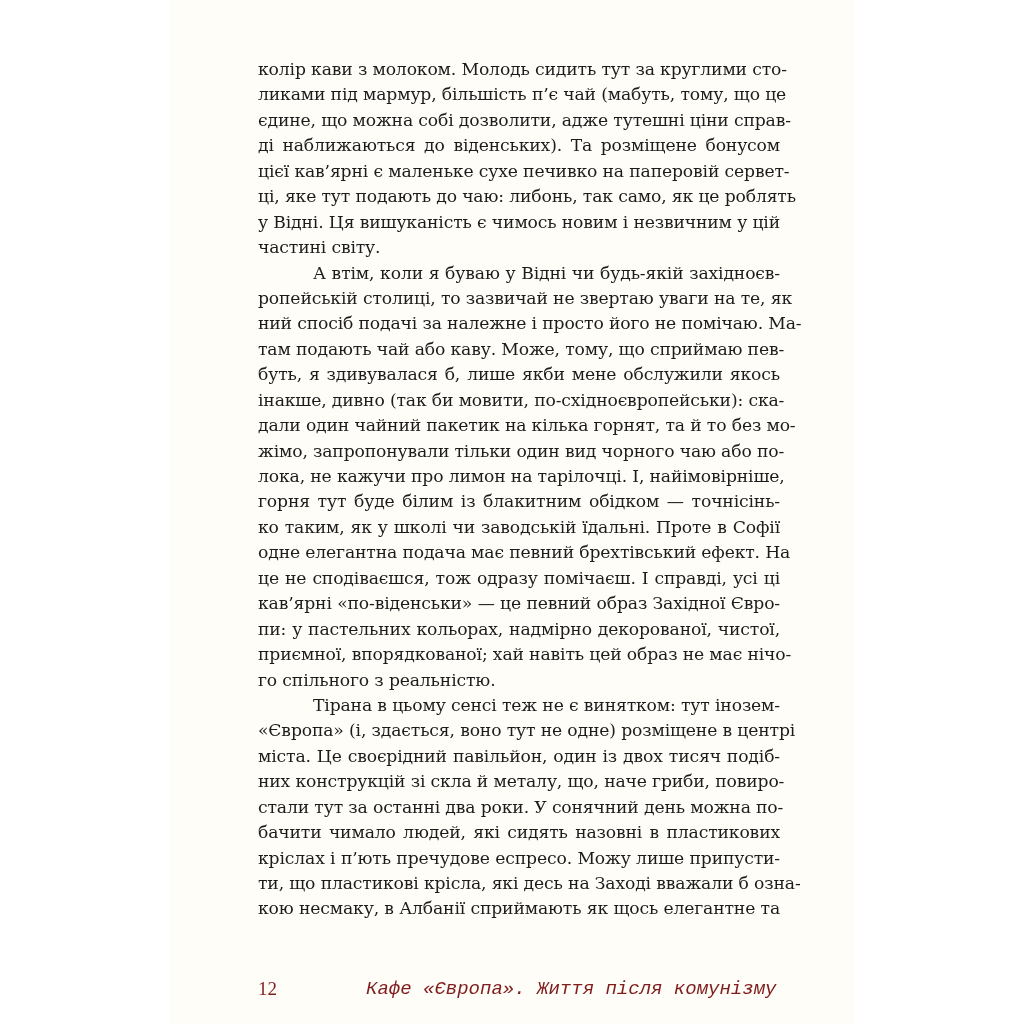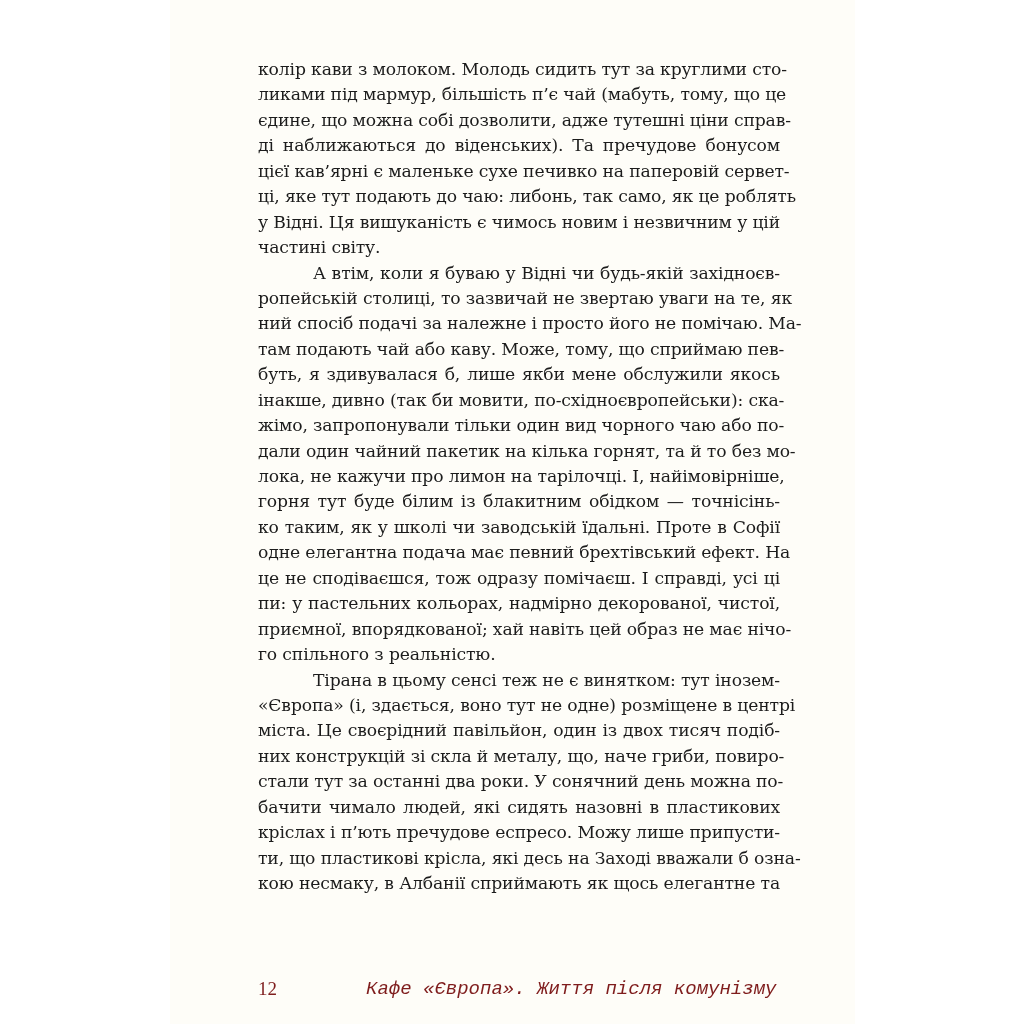--- a/index.html
+++ b/index.html
@@ -66,39 +66,40 @@
 </head>
 <body>
 
 <div class="page"></div>
 
 <div class="body-text">
 
   <span class="line">колір кави з молоком. Молодь сидить тут за круглими сто-</span>
   <span class="line">ликами під мармур, більшість п’є чай (мабуть, тому, що це</span>
   <span class="line">єдине, що можна собі дозволити, адже тутешні ціни справ-</span>
-  <span class="line">ді наближаються до віденських). Та пречудове бонусом</span>
+  <span class="line">ді наближаються до віденських). Та розміщене бонусом</span>
   <span class="line">цієї кав’ярні є маленьке сухе печивко на паперовій сервет-</span>
   <span class="line">ці, яке тут подають до чаю: либонь, так само, як це роблять</span>
   <span class="line">у Відні. Ця вишуканість є чимось новим і незвичним у цій</span>
   <span class="line last">частині світу.</span>
 
   <span class="line indent">А втім, коли я буваю у Відні чи будь-якій західноєв-</span>
   <span class="line">ропейській столиці, то зазвичай не звертаю уваги на те, як</span>
   <span class="line">ний спосіб подачі за належне і просто його не помічаю. Ма-</span>
   <span class="line">там подають чай або каву. Може, тому, що сприймаю пев-</span>
   <span class="line">буть, я здивувалася б, лише якби мене обслужили якось</span>
   <span class="line">інакше, дивно (так би мовити, по-східноєвропейськи): ска-</span>
+  <span class="line">дали один чайний пакетик на кілька горнят, та й то без мо-</span>
   <span class="line">жімо, запропонували тільки один вид чорного чаю або по-</span>
-  <span class="line">дали один чайний пакетик на кілька горнят, та й то без мо-</span>
   <span class="line">лока, не кажучи про лимон на тарілочці. І, найімовірніше,</span>
   <span class="line">горня тут буде білим із блакитним обідком — точнісінь-</span>
   <span class="line">ко таким, як у школі чи заводській їдальні. Проте в Софії</span>
   <span class="line">одне елегантна подача має певний брехтівський ефект. На</span>
   <span class="line">це не сподіваєшся, тож одразу помічаєш. І справді, усі ці</span>
+  <span class="line">кав’ярні «по-віденськи» — це певний образ Західної Євро-</span>
   <span class="line">пи: у пастельних кольорах, надмірно декорованої, чистої,</span>
   <span class="line">приємної, впорядкованої; хай навіть цей образ не має нічо-</span>
   <span class="line last">го спільного з реальністю.</span>
 
   <span class="line indent">Тірана в цьому сенсі теж не є винятком: тут інозем-</span>
   <span class="line">«Європа» (і, здається, воно тут не одне) розміщене в центрі</span>
   <span class="line">міста. Це своєрідний павільйон, один із двох тисяч подіб-</span>
   <span class="line">них конструкцій зі скла й металу, що, наче гриби, повиро-</span>
   <span class="line">стали тут за останні два роки. У сонячний день можна по-</span>
   <span class="line">бачити чимало людей, які сидять назовні в пластикових</span>

